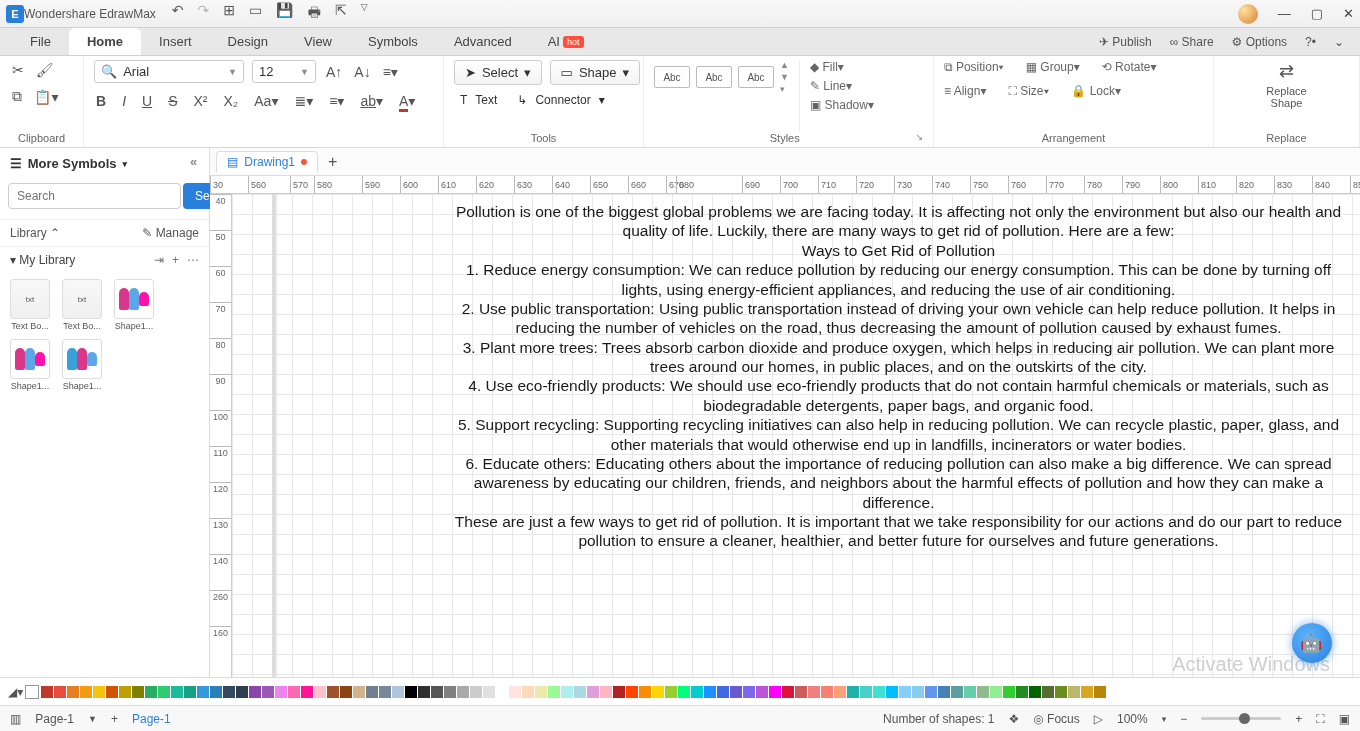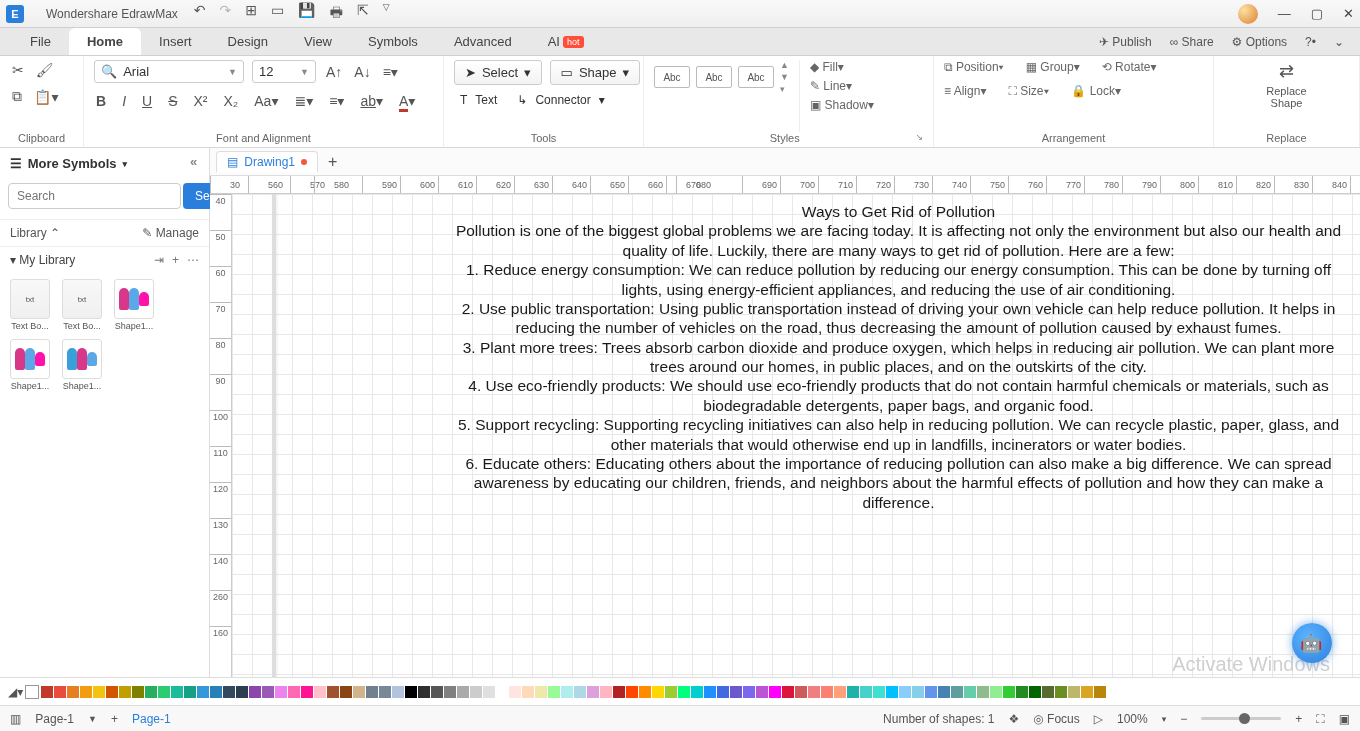--- a/index.html
+++ b/index.html
@@ -1,21 +1,21 @@
 <!DOCTYPE html>
 <html><head>
 <meta charset="utf-8">
 <style>
 * { box-sizing: border-box; margin: 0; padding: 0; font-family: Arial, sans-serif; }
 body { font-size: 12px; color: #333; background: #f5f5f5; overflow: hidden; width: 1360px; height: 731px; }
 
 
 .titlebar { height: 28px; background: linear-gradient(#f8f8f8, #efefef); display: flex; align-items: center; padding: 0 6px; border-bottom: 1px solid #d0d0d0; }
 .titlebar .app-icon { width: 18px; height: 18px; background: #2b7fdc; border-radius: 3px; display: flex; align-items: center; justify-content: center; color: #fff; font-weight: bold; font-size: 11px; }
-.titlebar .app-name { margin-left: 22px; font-size: 12px; color: #555; }
+.titlebar .app-name { margin-left: 0; font-size: 12px; color: #555; }
 .titlebar .qat { display: flex; margin-left: 14px; gap: 10px; color: #666; }
 .titlebar .spacer { flex: 1; }
 .titlebar .win-ctrl { display: flex; gap: 20px; font-size: 13px; color: #444; align-items: center; }
 .titlebar .avatar { width: 20px; height: 20px; border-radius: 50%; background: radial-gradient(circle at 30% 30%, #ffe0a0, #d88030); }
 
 
 .menustrip { height: 28px; display: flex; align-items: stretch; background: #e8e8e8; border-bottom: 1px solid #d0d0d0; padding-left: 12px; }
 .menustrip .mitem { padding: 0 18px; display: flex; align-items: center; font-size: 13px; color: #444; cursor: pointer; }
 .menustrip .mitem.active { background: #fff; font-weight: bold; border-radius: 6px 6px 0 0; }
 .menustrip .badge { background: #ff4d3a; color: #fff; font-size: 9px; padding: 1px 4px; border-radius: 3px; margin-left: 3px; }
@@ -51,21 +51,21 @@
 .shape-thumb { width: 40px; height: 40px; border: 1px solid #ddd; border-radius: 3px; background: linear-gradient(#f8f8f8,#f0f0f0); display: flex; align-items: center; justify-content: center; font-size: 8px; }
 .shape-thumb.people { background: #fff; }
 .peep { width: 10px; height: 22px; border-radius: 5px 5px 2px 2px; display: inline-block; }
 
 
 .canvaswrap { flex: 1; display: flex; flex-direction: column; background: #f3f3f3; position: relative; }
 .tabsrow { height: 28px; display: flex; align-items: center; padding-left: 6px; gap: 10px; background: #fbfbfb; border-bottom: 1px solid #ddd; }
 .doc-tab { display: flex; align-items: center; gap: 6px; padding: 3px 10px; background: #fff; border: 1px solid #ddd; border-bottom: none; border-radius: 4px 4px 0 0; font-size: 12px; color: #2b7fdc; }
 .doc-tab .dot { width: 6px; height: 6px; border-radius: 50%; background: #f05a3a; }
 .ruler-h { height: 18px; background: #fff; border-bottom: 1px solid #ccc; position: relative; overflow: hidden; font-size: 9px; color: #666; }
-.ruler-h .tick { position: absolute; top: 0; height: 100%; border-left: 1px solid #bbb; padding-left: 19px; padding-top: 4px; }
+.ruler-h .tick { position: absolute; top: 0; height: 100%; border-left: 1px solid #bbb; padding-left: 2px; padding-top: 4px; }
 .canvas-mid { flex: 1; display: flex; overflow: hidden; }
 .ruler-v { width: 22px; background: #fff; border-right: 1px solid #ccc; position: relative; font-size: 9px; color: #666; }
 .ruler-v .tick { position: absolute; left: 0; width: 100%; border-top: 1px solid #bbb; text-align: center; padding-top: 1px; }
 .canvas { flex: 1; position: relative; overflow: hidden; background-color: #fff; background-image: linear-gradient(#e8e8e8 1px, transparent 1px), linear-gradient(90deg, #e8e8e8 1px, transparent 1px); background-size: 20px 20px; }
 .page-edge { position: absolute; top: 0; left: 40px; width: 4px; height: 100%; background: #ddd; box-shadow: 1px 0 3px rgba(0,0,0,0.08); }
 .textblock { position: absolute; left: 220px; right: 15px; top: 8px; text-align: center; font-size: 15.5px; line-height: 1.25; color: #1a1a1a; }
 .textblock .para { margin-bottom: 0; }
 .fab { position: absolute; right: 28px; bottom: 14px; width: 40px; height: 40px; border-radius: 50%; background: radial-gradient(circle at 40% 35%, #5db4ff, #2b7fdc); box-shadow: 0 0 10px rgba(43,127,220,0.6); display: flex; align-items: center; justify-content: center; color: #fff; font-size: 18px; }
 .watermark { position: absolute; right: 30px; bottom: 2px; color: #cfcfcf; font-size: 20px; pointer-events: none; text-align: right; line-height: 1.1; }
 
@@ -167,21 +167,20 @@
         <span class="iconbtn"><s>S</s></span>
         <span class="iconbtn">X²</span>
         <span class="iconbtn">X₂</span>
         <span class="iconbtn">Aa▾</span>
         <span class="iconbtn">≣▾</span>
         <span class="iconbtn">≡▾</span>
         <span class="iconbtn"><u>ab</u>▾</span>
         <span class="iconbtn"><span style="border-bottom:3px solid #c0392b">A</span>▾</span>
       </div>
     </div>
-    <div class="label">Font and Alignment</div>
   </div>
 
   <div class="rgroup" style="width:200px">
     <div class="body rowcol" style="gap:6px">
       <div class="rowflex">
         <div class="ribbon-btn">
             <span>➤</span>
             <span>Select</span>
             <span class="chev">▾</span>
           </div>
@@ -370,28 +369,29 @@
           <div class="tick" style="top: 252px;">110</div>
           <div class="tick" style="top: 288px;">120</div>
           <div class="tick" style="top: 324px;">130</div>
           <div class="tick" style="top: 360px;">140</div>
           <div class="tick" style="top: 396px;">260</div>
           <div class="tick" style="top: 432px;">160</div>
         </div>
       <div class="canvas">
         <div class="page-edge"></div>
         <div class="textblock">
+          <div class="para">Pollution is one of the biggest global problems we are facing today. It is affecting not only the environment but also our health and quality of life. Luckily, there are many ways to get rid of pollution. Here are a few:</div>
           <div class="para">Ways to Get Rid of Pollution</div>
-          <div class="para">Pollution is one of the biggest global problems we are facing today. It is affecting not only the environment but also our health and quality of life. Luckily, there are many ways to get rid of pollution. Here are a few:</div>
           <div class="para">1. Reduce energy consumption: We can reduce pollution by reducing our energy consumption. This can be done by turning off lights, using energy-efficient appliances, and reducing the use of air conditioning.</div>
           <div class="para">2. Use public transportation: Using public transportation instead of driving your own vehicle can help reduce pollution. It helps in reducing the number of vehicles on the road, thus decreasing the amount of pollution caused by exhaust fumes.</div>
           <div class="para">3. Plant more trees: Trees absorb carbon dioxide and produce oxygen, which helps in reducing air pollution. We can plant more trees around our homes, in public places, and on the outskirts of the city.</div>
           <div class="para">4. Use eco-friendly products: We should use eco-friendly products that do not contain harmful chemicals or materials, such as biodegradable detergents, paper bags, and organic food.</div>
           <div class="para">5. Support recycling: Supporting recycling initiatives can also help in reducing pollution. We can recycle plastic, paper, glass, and other materials that would otherwise end up in landfills, incinerators or water bodies.</div>
           <div class="para">6. Educate others: Educating others about the importance of reducing pollution can also make a big difference. We can spread awareness by educating our children, friends, and neighbors about the harmful effects of pollution and how they can make a difference.</div>
+          <div class="para">These are just a few ways to get rid of pollution. It is important that we take responsibility for our actions and do our part to reduce pollution to ensure a cleaner, healthier, and better future for ourselves and future generations.</div>
         </div>
         <div class="watermark">
           <div>Activate Windows</div>
         </div>
         <div class="fab">
             <span>🤖</span>
           </div>
       </div>
     </div>
   </div>

